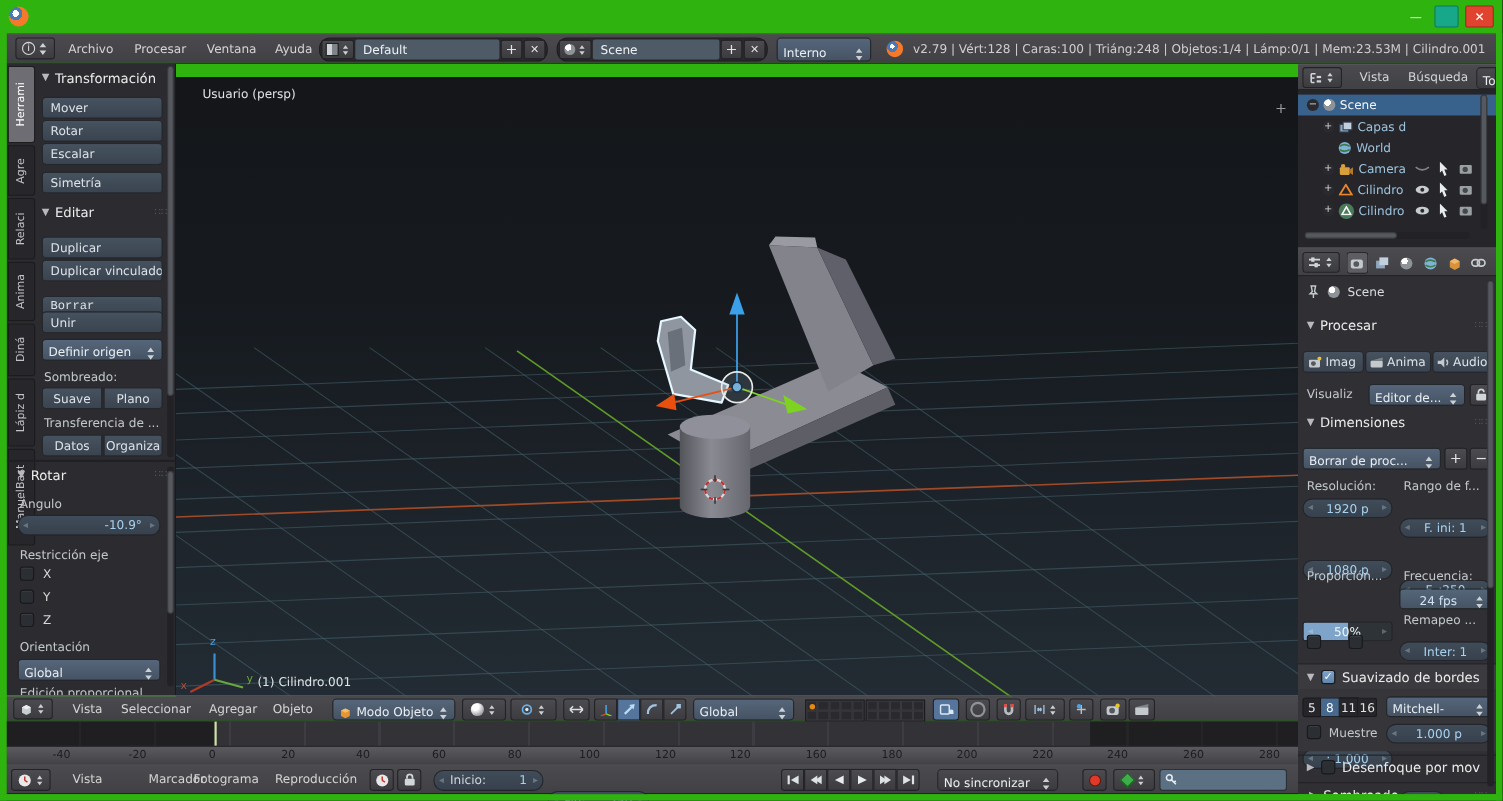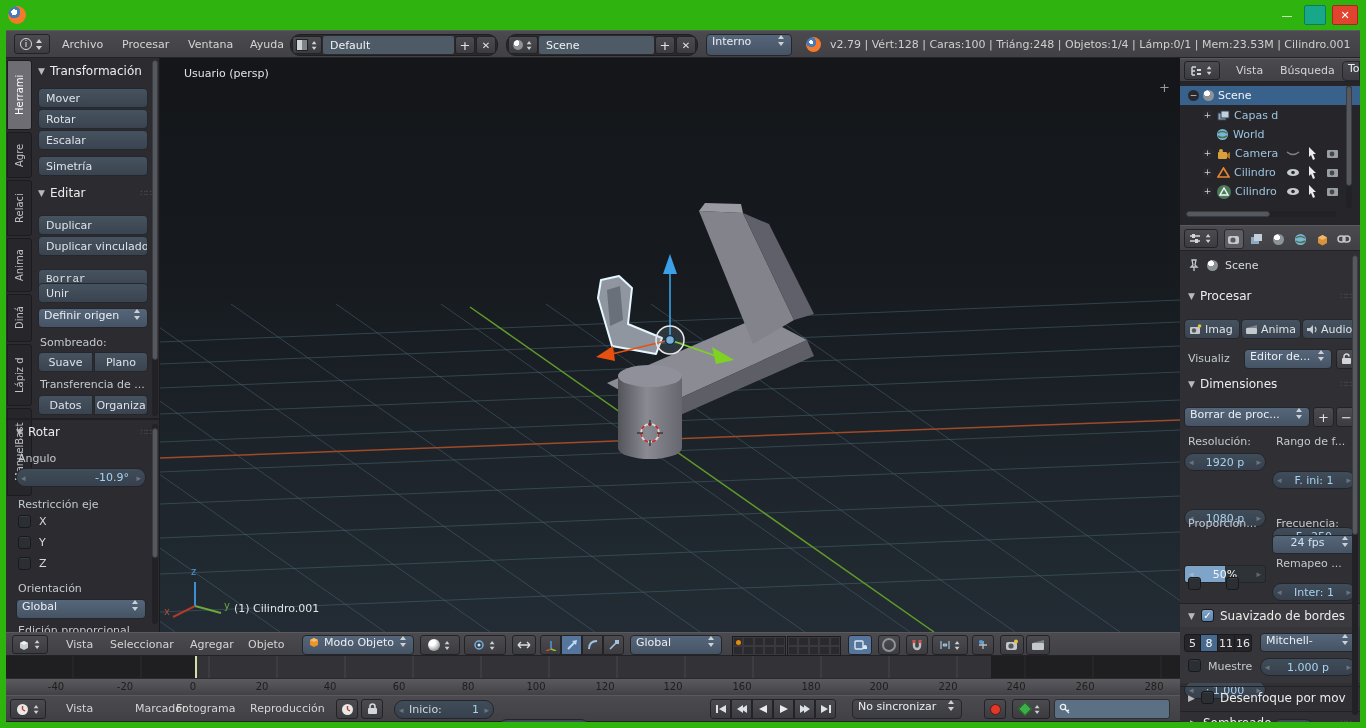--- a/index.html
+++ b/index.html
@@ -8,21 +8,21 @@
     -webkit-font-smoothing:antialiased;}
   .a{position:absolute;}
   .flex{display:flex;align-items:center;}
   
   .bar{background:linear-gradient(#4b4b4f,#414145);border-top:1px solid #5a5a5e;border-bottom:1px solid #232327;box-sizing:border-box;}
   .menu{color:#d4d4d4;padding:0 4px;cursor:default;}
   
   .tbtn{background:linear-gradient(#46525f,#3a4450);border:1px solid #24272b;border-radius:4px;
     color:#dce2e8;display:flex;align-items:center;padding:0 7px;box-sizing:border-box;height:20px;}
   .dd{background:linear-gradient(#56667a,#455364);border:1px solid #23262a;border-radius:4px;color:#e9eef3;
-    display:flex;align-items:flex-start;padding:0 5px;box-sizing:border-box;height:20px;gap:4px;}
+    display:flex;align-items:flex-end;padding:0 5px;box-sizing:border-box;height:20px;gap:4px;}
   .dd .lbl{flex:1;overflow:hidden;white-space:nowrap;}
   .nf{background:linear-gradient(#404c59,#37414d);border:1px solid #22252a;border-radius:9px;color:#a7d2ef;
     display:flex;align-items:center;justify-content:center;box-sizing:border-box;height:18px;position:relative;white-space:nowrap;}
   .nf::before{content:"◂";position:absolute;left:4px;color:rgba(230,240,250,.28);font-size:9px;}
   .nf::after{content:"▸";position:absolute;right:4px;color:rgba(230,240,250,.28);font-size:9px;}
   .groove{background:#2a2a2c;border:1px solid #1e1e20;border-radius:10px;display:flex;align-items:center;box-sizing:border-box;padding:1px;gap:1px;}
   .sq{background:linear-gradient(#4c4c50,#3c3c40);border:1px solid #232327;border-radius:3px;color:#e2e2e2;
      display:flex;align-items:center;justify-content:center;box-sizing:border-box;}
   .ud{width:9px;height:11px;position:relative;flex:none;}
   .ud::before,.ud::after{content:"";position:absolute;left:1px;border-left:3.5px solid transparent;border-right:3.5px solid transparent;}
@@ -177,21 +177,21 @@
     <div class="a panel-label" style="left:12px;top:566px;white-space:nowrap;">Edición proporcional</div>
 
     <div class="a scrollv" style="left:146px;top:2px;width:6px;height:356px;">
         <div class="th" style="width:6px;height:300px;"></div>
       </div>
     <div class="a scrollv" style="left:146px;top:366px;width:6px;height:200px;">
         <div class="th" style="width:6px;height:130px;margin-top:4px;"></div>
       </div>
   </div>
 
-  <div class="a" style="left:160px;top:58px;width:1020px;height:574px;background:linear-gradient(#141619,#161a1f 35%,#232c34);overflow:hidden;">
+  <div class="a" style="left:160px;top:70px;width:1020px;height:574px;background:linear-gradient(#141619,#161a1f 35%,#232c34);overflow:hidden;">
     <svg width="1020" height="574" style="position:absolute;left:0;top:0;">
       <defs>
         <linearGradient id="cyl" x1="0" y1="0" x2="1" y2="0">
           <stop offset="0" stop-color="#54545b"></stop>
             <stop offset="0.45" stop-color="#8a8a93"></stop>
             <stop offset="1" stop-color="#66666e"></stop>
         </linearGradient>
       </defs>
 
       <g stroke="#4a6a73" stroke-opacity="0.5" stroke-width="1">

